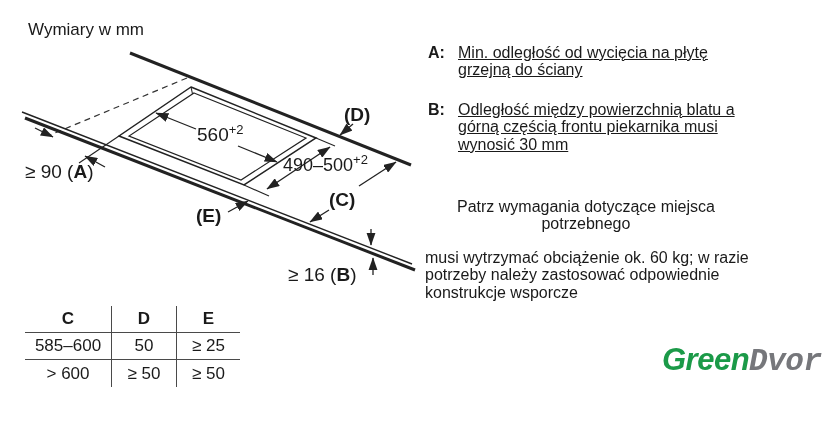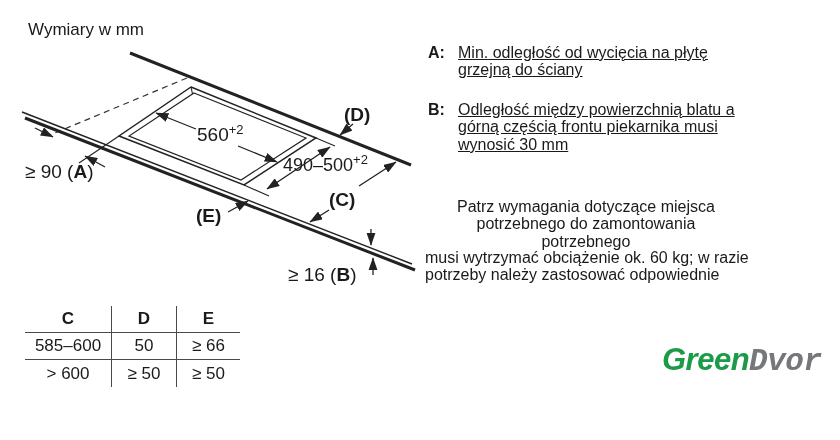--- a/index.html
+++ b/index.html
@@ -114,37 +114,37 @@
     <span class="note-label">B:</span>
     <div class="note-body">
       <div>Odległość między powierzchnią blatu a</div>
       <div>górną częścią frontu piekarnika musi</div>
       <div>wynosić 30 mm</div>
     </div>
   </div>
 
   <div class="note para-1">
     <div>Patrz wymagania dotyczące miejsca</div>
-    <div>potrzebnego do zamontowania</div>
     <div>potrzebnego</div>
   </div>
 
   <div class="note para-2">
     <div>musi wytrzymać obciążenie ok. 60 kg; w razie</div>
     <div>potrzeby należy zastosować odpowiednie</div>
+    <div>konstrukcje wsporcze</div>
   </div>
 
   <div class="dim-table">
     <div class="cell hd b-r b-b">C</div>
     <div class="cell hd b-r b-b">D</div>
     <div class="cell hd b-b">E</div>
 
     <div class="cell b-r b-b">585–600</div>
     <div class="cell b-r b-b">50</div>
-    <div class="cell b-b">≥ 66</div>
+    <div class="cell b-b">≥ 25</div>
 
     <div class="cell b-r">&gt; 600</div>
     <div class="cell b-r">≥ 50</div>
     <div class="cell">≥ 50</div>
   </div>
 
   <div class="logo">
     <span class="logo-green">Green</span><span class="logo-gray">Dvor</span>
   </div>
 

